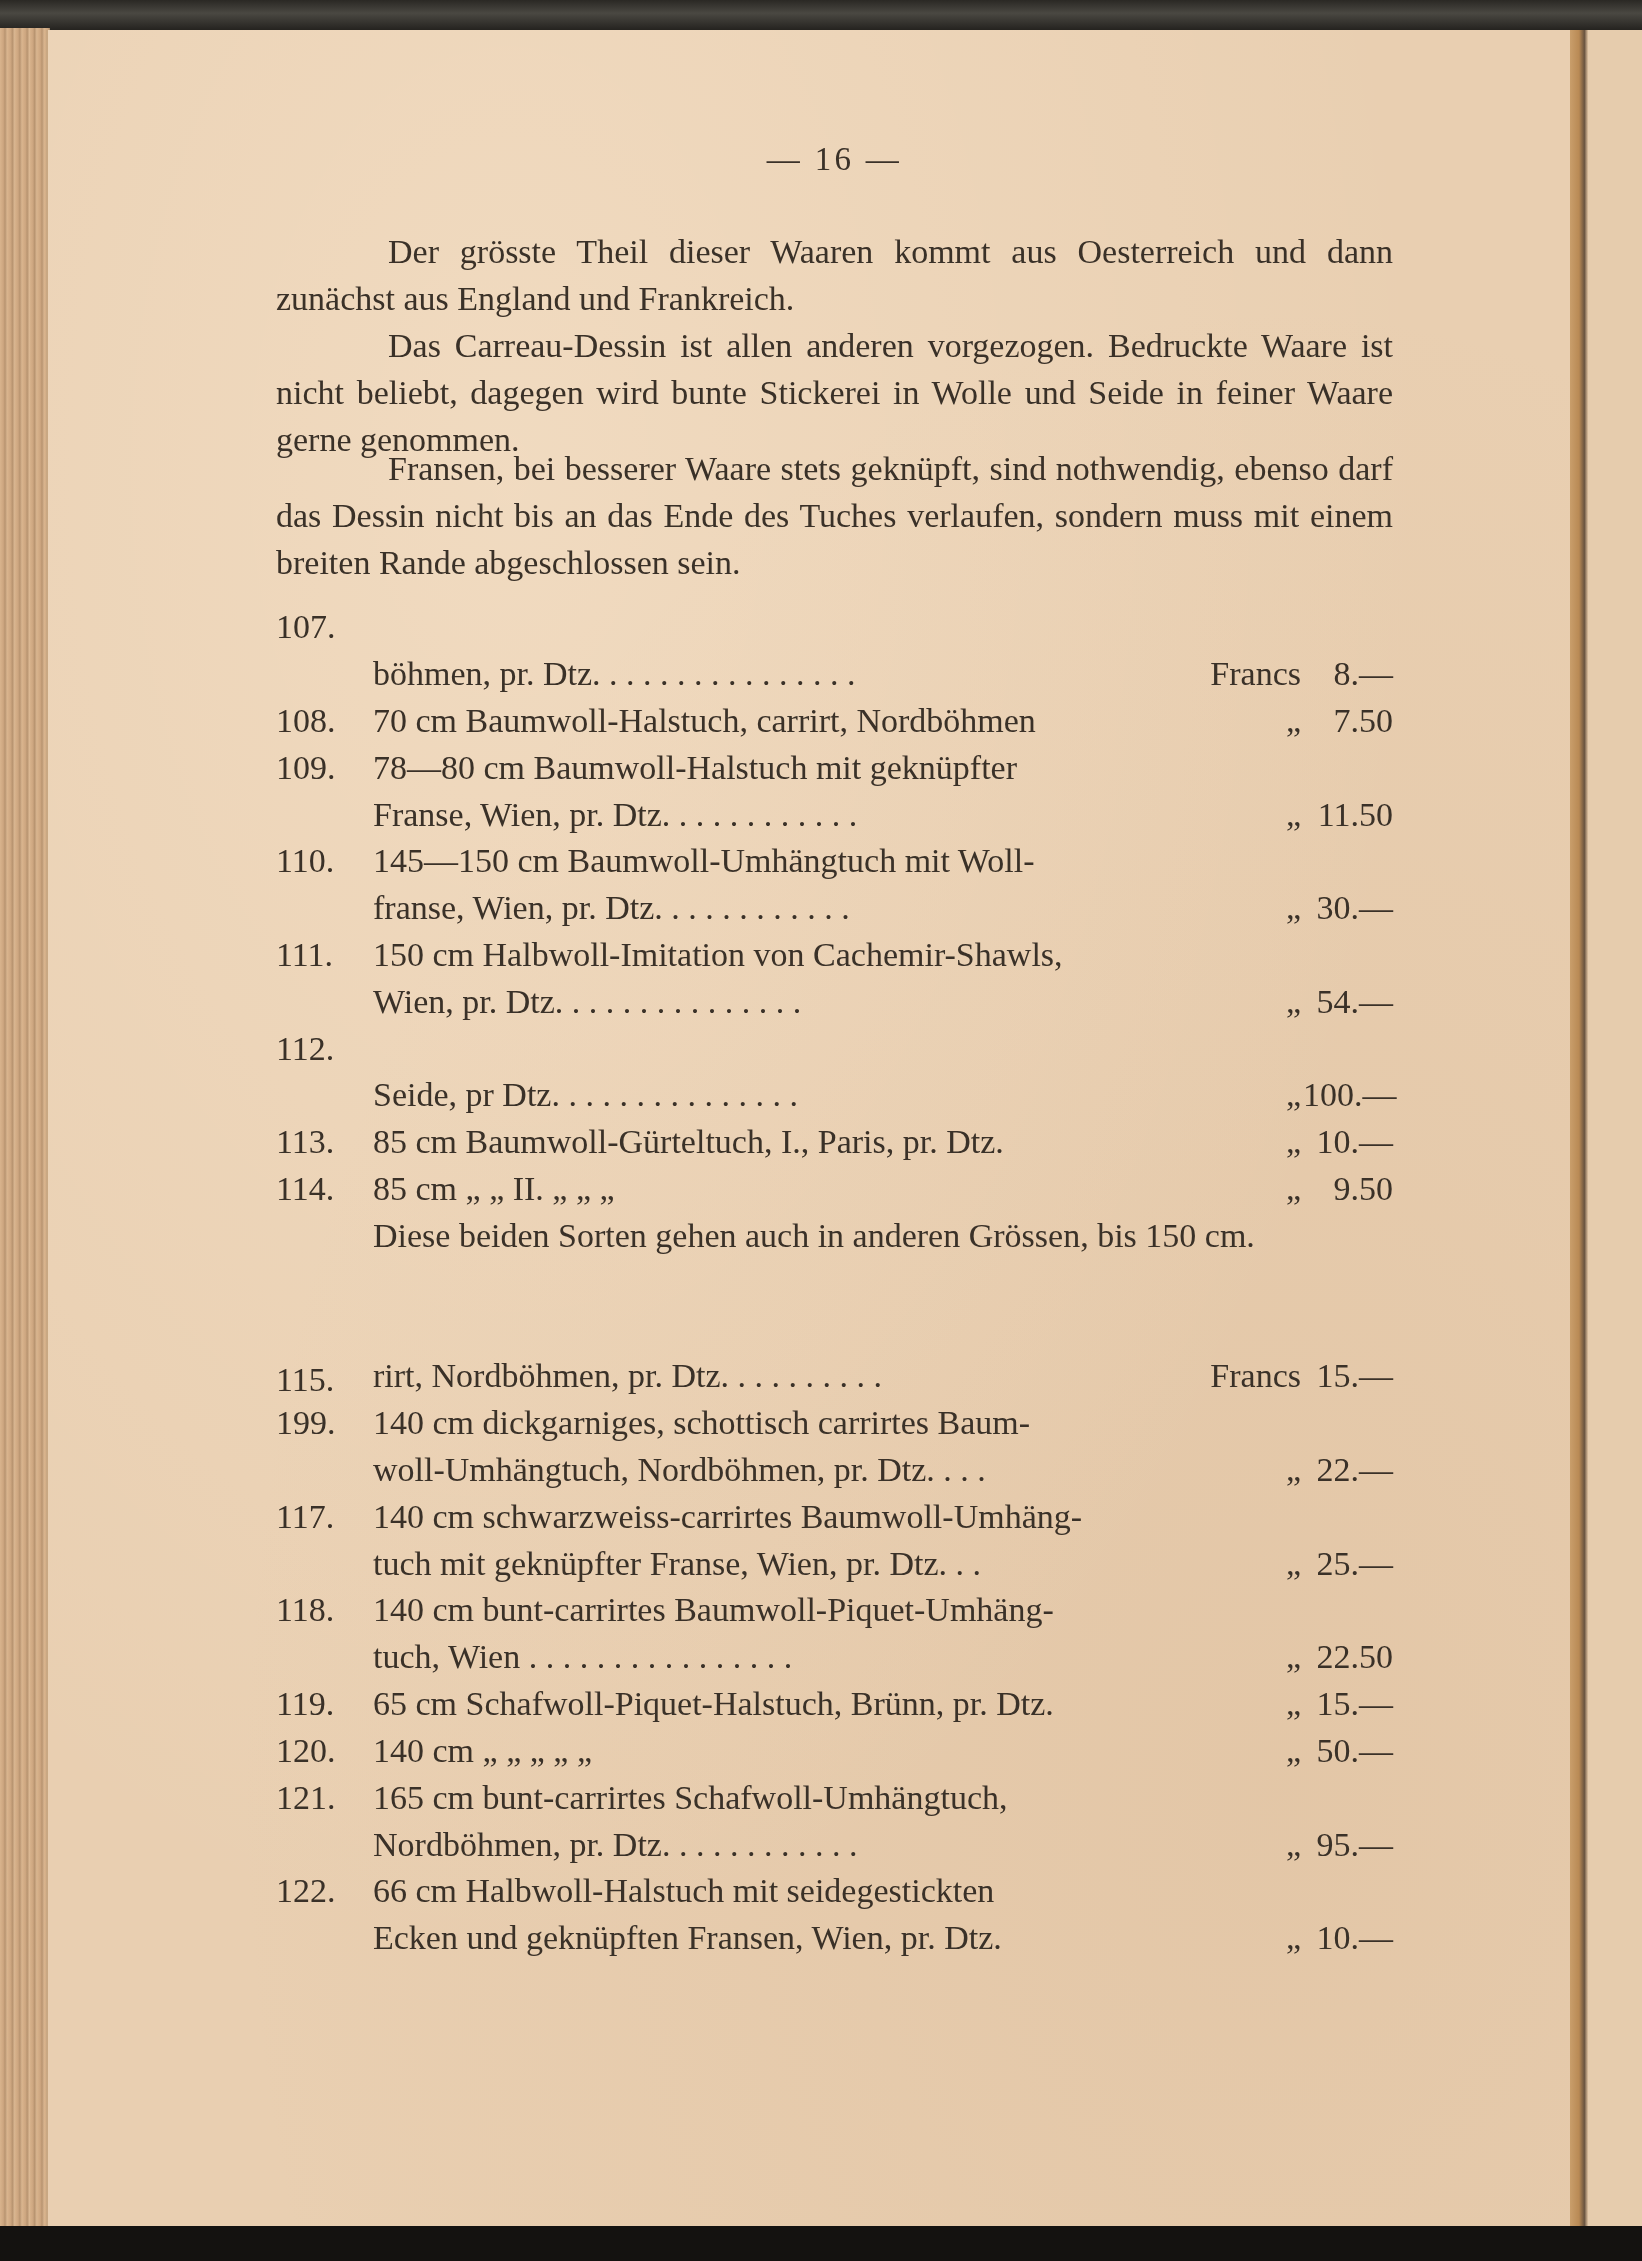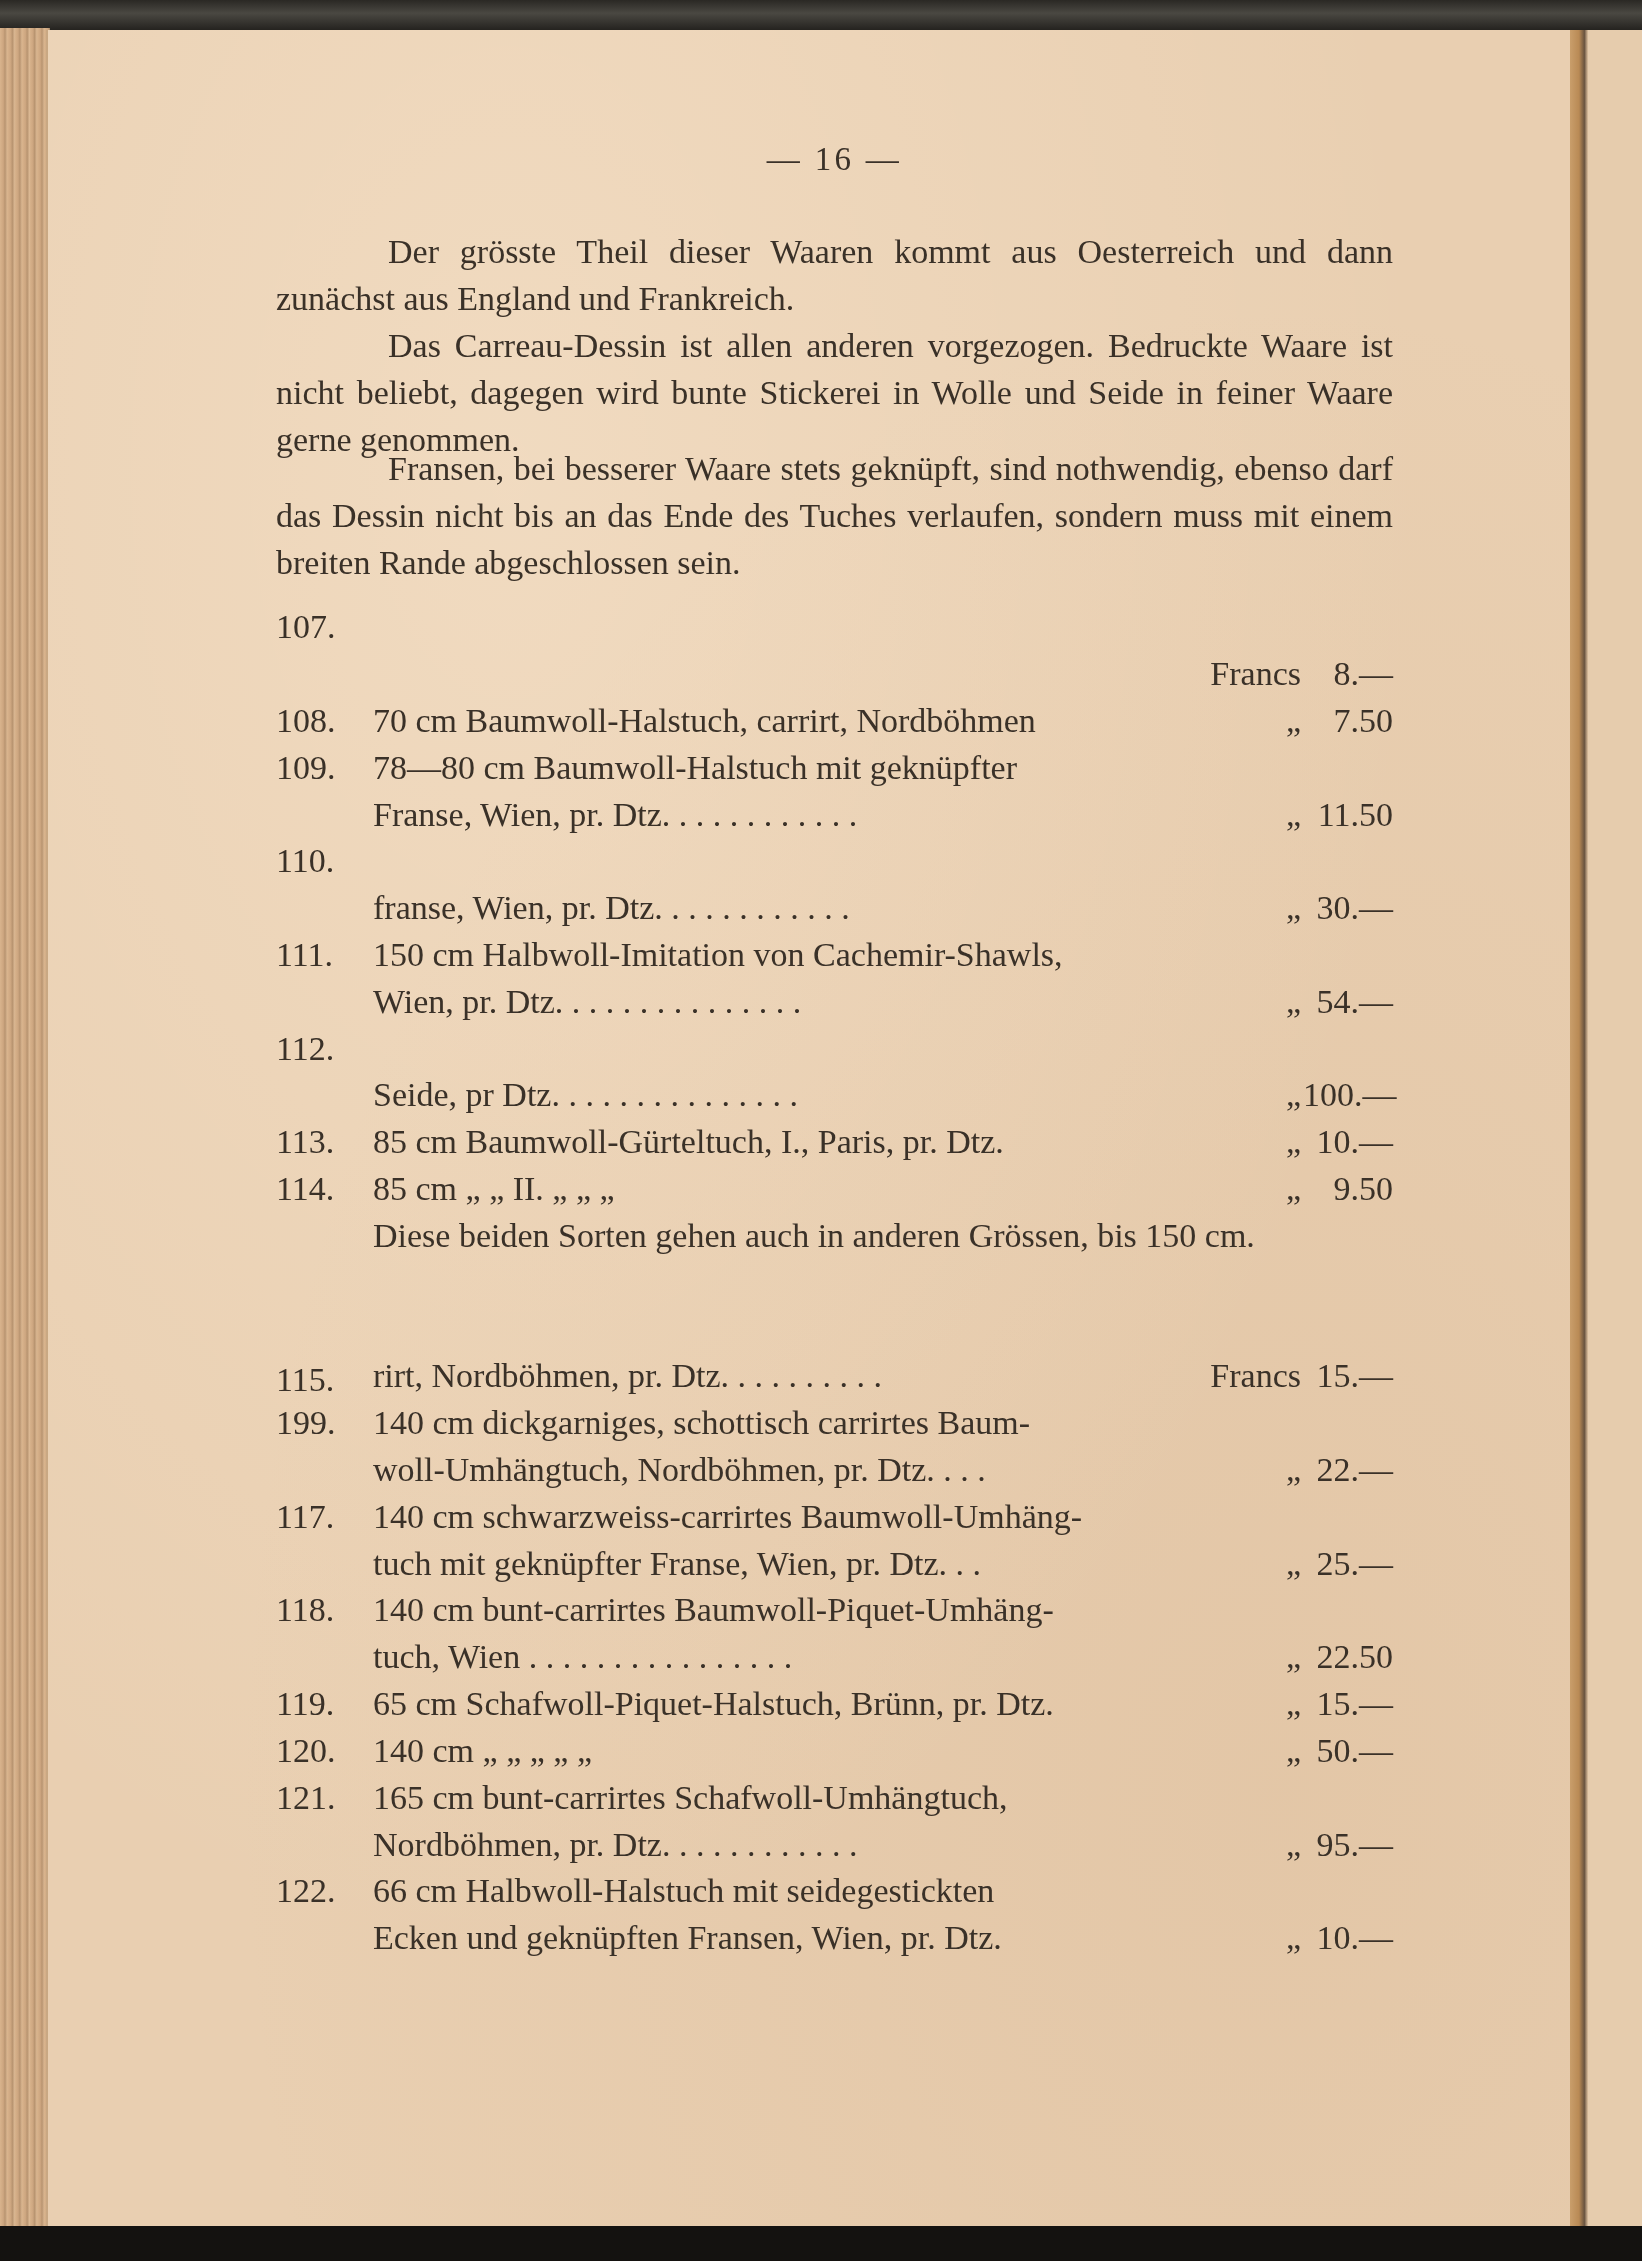--- a/index.html
+++ b/index.html
@@ -72,40 +72,42 @@
 
   <div class="para" style="top:97px;"><span class="indent"></span><span>Der grösste Theil dieser Waaren kommt aus Oesterreich und dann zunächst aus England und Frankreich.</span></div>
   <div class="para" style="top:191px;"><span class="indent"></span><span>Das Carreau-Dessin ist allen anderen vorgezogen. Bedruckte Waare ist nicht beliebt, dagegen wird bunte Stickerei in Wolle und Seide in feiner Waare gerne genommen.</span></div>
   <div class="para" style="top:314px;"><span class="indent"></span><span>Fransen, bei besserer Waare stets geknüpft, sind nothwendig, ebenso darf das Dessin nicht bis an das Ende des Tuches verlaufen, sondern muss mit einem breiten Rande abgeschlossen sein.</span></div>
 
   <div id="entries">
       <div class="entry-line" style="top: 472px;">
         <span class="num">107.</span>
       </div>
       <div class="entry-line" style="top: 519px;">
+        <span class="desc">böhmen, pr. Dtz. . . . . . . . . . . . . . . .</span>
         <span class="unit">Francs</span>
         <span class="price">8.—</span>
       </div>
       <div class="entry-line" style="top: 566px;">
         <span class="num">108.</span>
         <span class="desc">70 cm Baumwoll-Halstuch, carrirt, Nordböhmen</span>
         <span class="unit">„</span>
         <span class="price">7.50</span>
       </div>
       <div class="entry-line" style="top: 613px;">
         <span class="num">109.</span>
         <span class="desc">78—80 cm Baumwoll-Halstuch mit geknüpfter</span>
       </div>
       <div class="entry-line" style="top: 660px;">
         <span class="desc">Franse, Wien, pr. Dtz. . . . . . . . . . . .</span>
         <span class="unit">„</span>
         <span class="price">11.50</span>
       </div>
       <div class="entry-line" style="top: 706px;">
         <span class="num">110.</span>
+        <span class="desc">145—150 cm Baumwoll-Umhängtuch mit Woll-</span>
       </div>
       <div class="entry-line" style="top: 753px;">
         <span class="desc">franse, Wien, pr. Dtz. . . . . . . . . . . .</span>
         <span class="unit">„</span>
         <span class="price">30.—</span>
       </div>
       <div class="entry-line" style="top: 800px;">
         <span class="num">111.</span>
         <span class="desc">150 cm Halbwoll-Imitation von Cachemir-Shawls,</span>
       </div>

